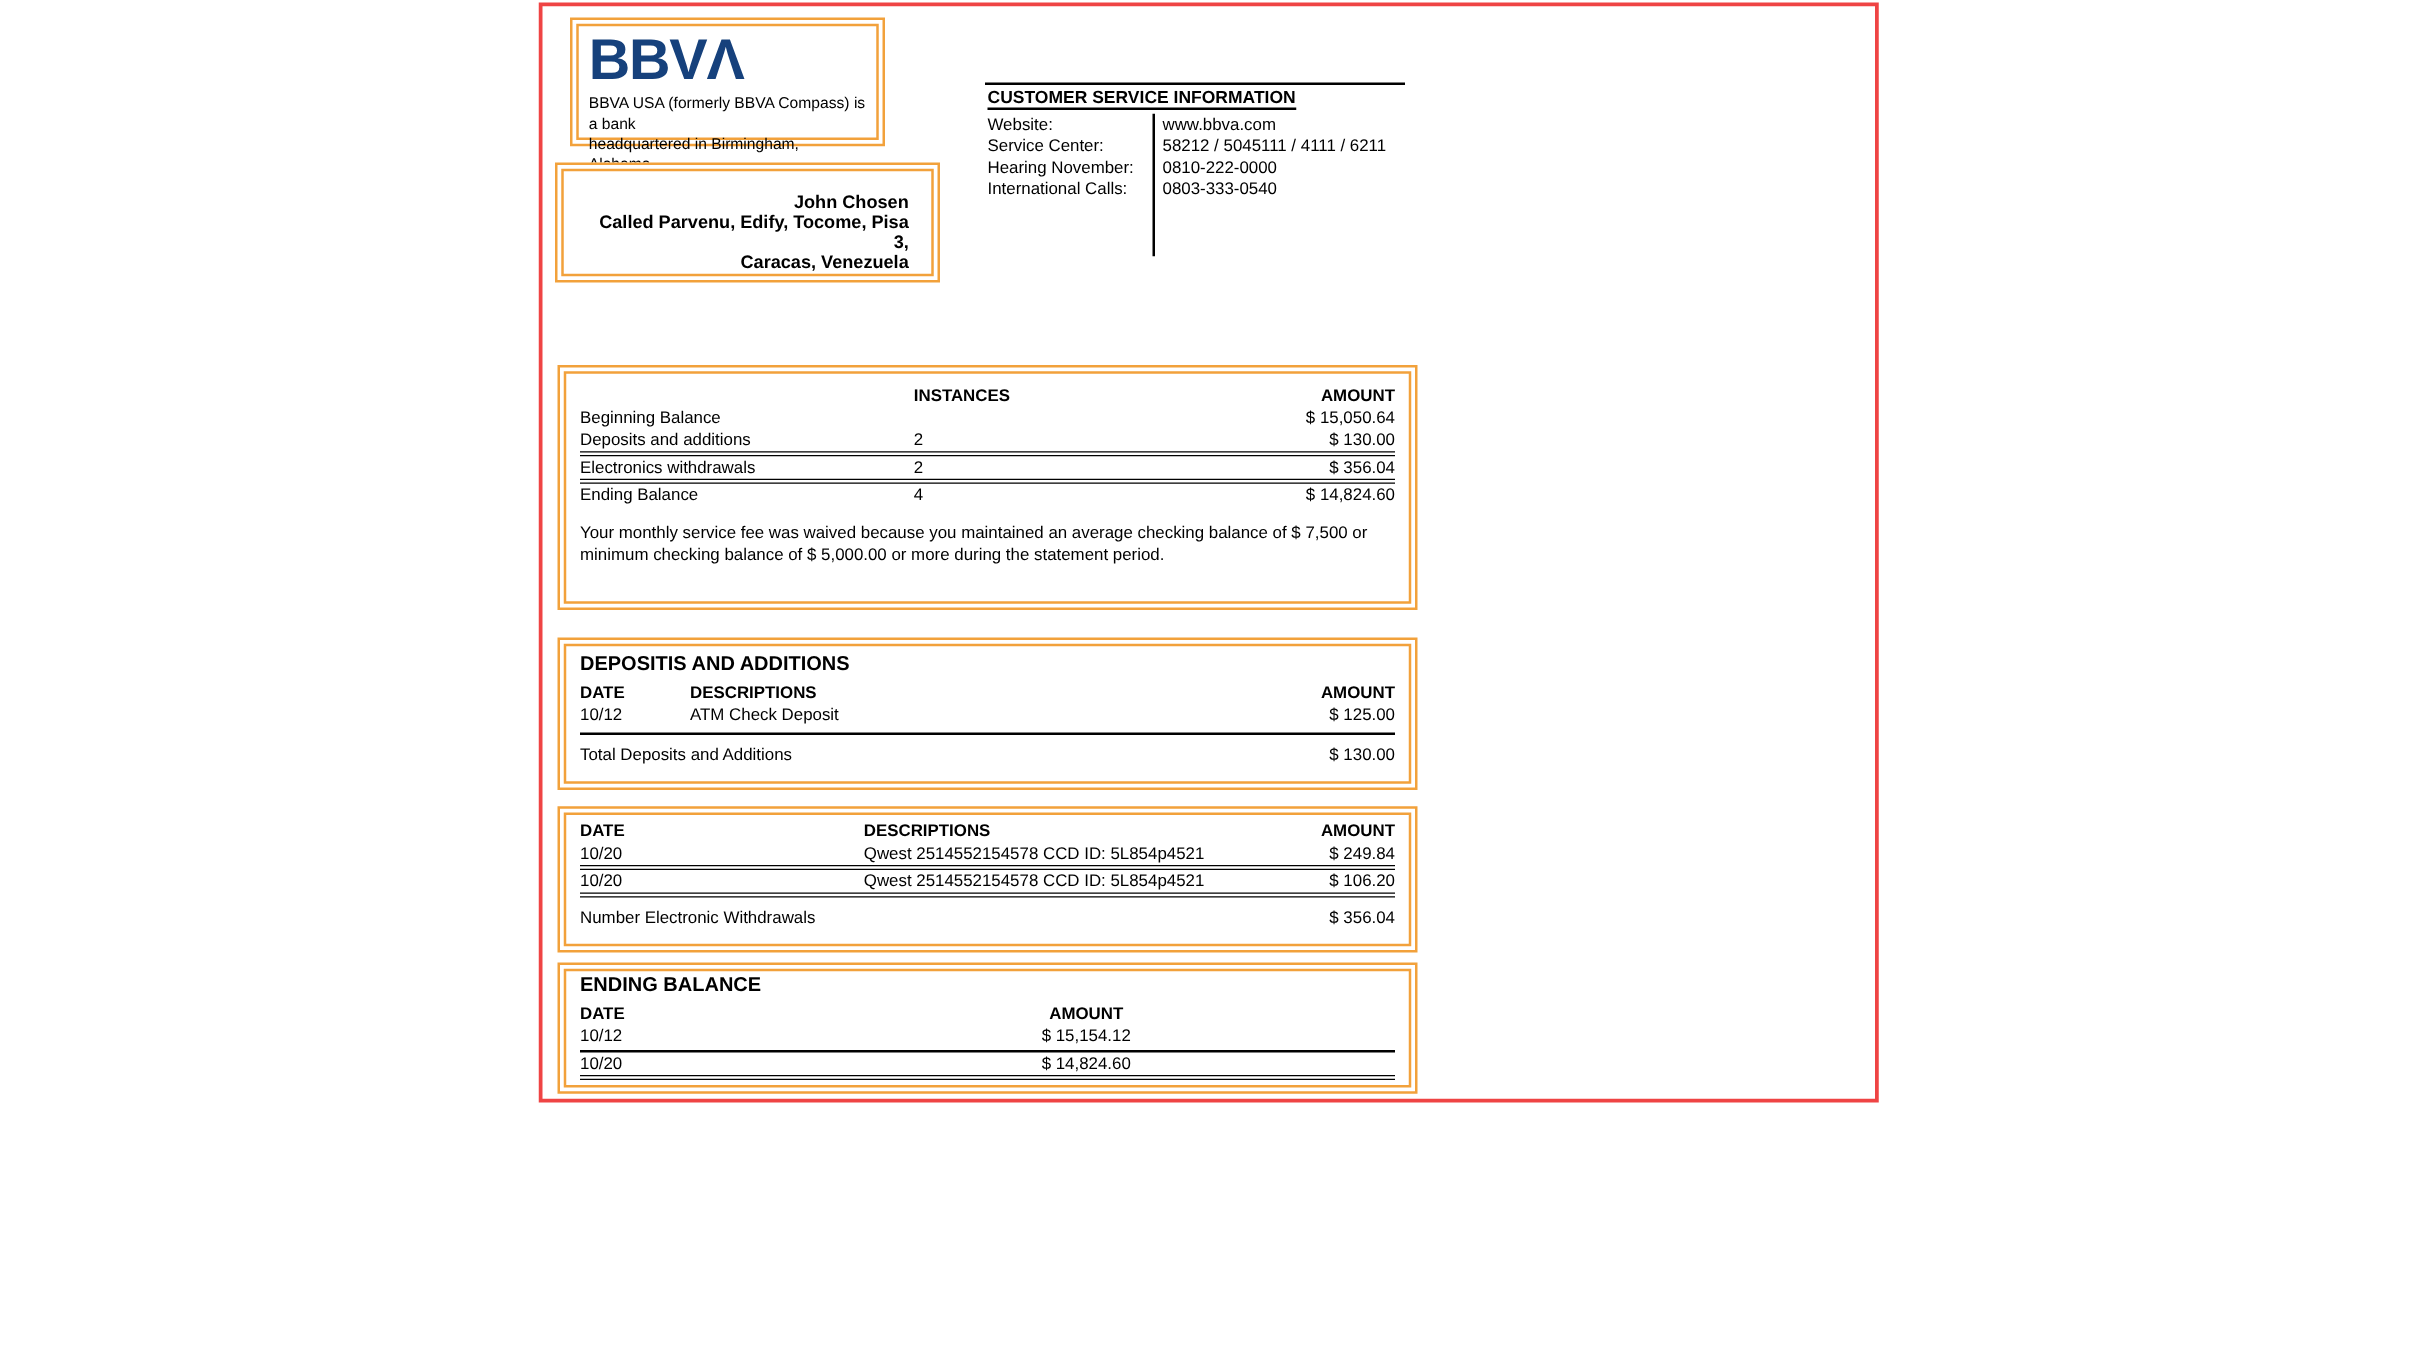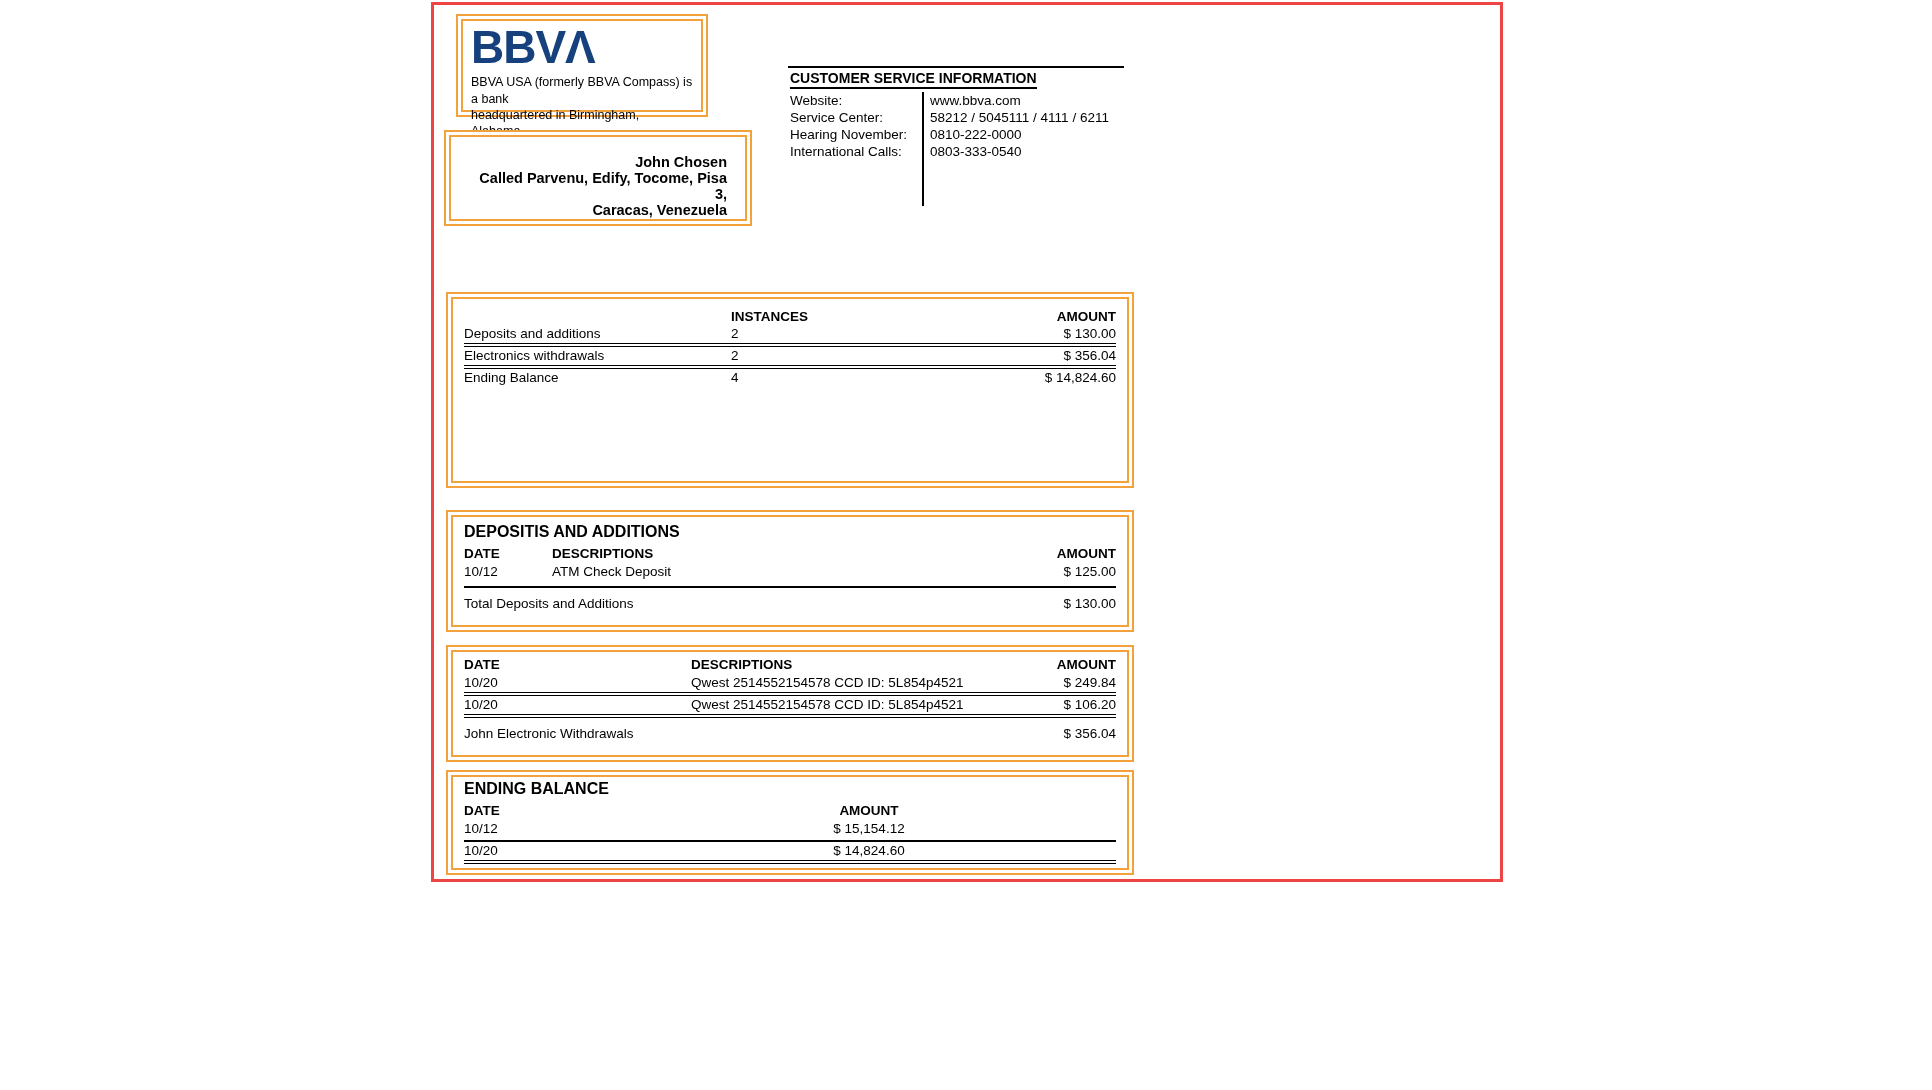--- a/index.html
+++ b/index.html
@@ -126,36 +126,42 @@
 
     <div class="obox checking-box">
       <div class="obox-inner">
         <div class="sec-content">
           <div class="sum-head">
             <div></div>
             <div>INSTANCES</div>
             <div class="amount">AMOUNT</div>
           </div>
           <div class="sum-row">
+            <div>Beginning Balance</div>
+            <div></div>
+            <div class="amount">$ 15,050.64</div>
+          </div>
+          <div class="sum-row">
             <div>Deposits and additions</div>
             <div>2</div>
             <div class="amount">$ 130.00</div>
           </div>
           <div class="dbl"></div>
           <div class="sum-row">
             <div>Electronics withdrawals</div>
             <div>2</div>
             <div class="amount">$ 356.04</div>
           </div>
           <div class="dbl"></div>
           <div class="sum-row">
             <div>Ending Balance</div>
             <div>4</div>
             <div class="amount">$ 14,824.60</div>
           </div>
+          <div class="note">Your monthly service fee was waived because you maintained an average checking balance of $ 7,500 or minimum checking balance of $ 5,000.00 or more during the statement period.</div>
         </div>
       </div>
     </div>
 
     <div class="obox deposits-box">
       <div class="obox-inner">
         <div class="sec-content">
           <div class="sec-title">DEPOSITIS AND ADDITIONS</div>
           <div class="dep-head">
             <div>DATE</div>
@@ -189,21 +195,21 @@
             <div class="amount">$ 249.84</div>
           </div>
           <div class="dbl"></div>
           <div class="wd-row">
             <div>10/20</div>
             <div>Qwest 2514552154578 CCD ID: 5L854p4521</div>
             <div class="amount">$ 106.20</div>
           </div>
           <div class="dbl"></div>
           <div class="total-row">
-            <div>John Electronic Withdrawals</div>
+            <div>Number Electronic Withdrawals</div>
             <div>$ 356.04</div>
           </div>
         </div>
       </div>
     </div>
 
     <div class="obox ending-box">
       <div class="obox-inner">
         <div class="sec-content">
           <div class="sec-title">ENDING BALANCE</div>

